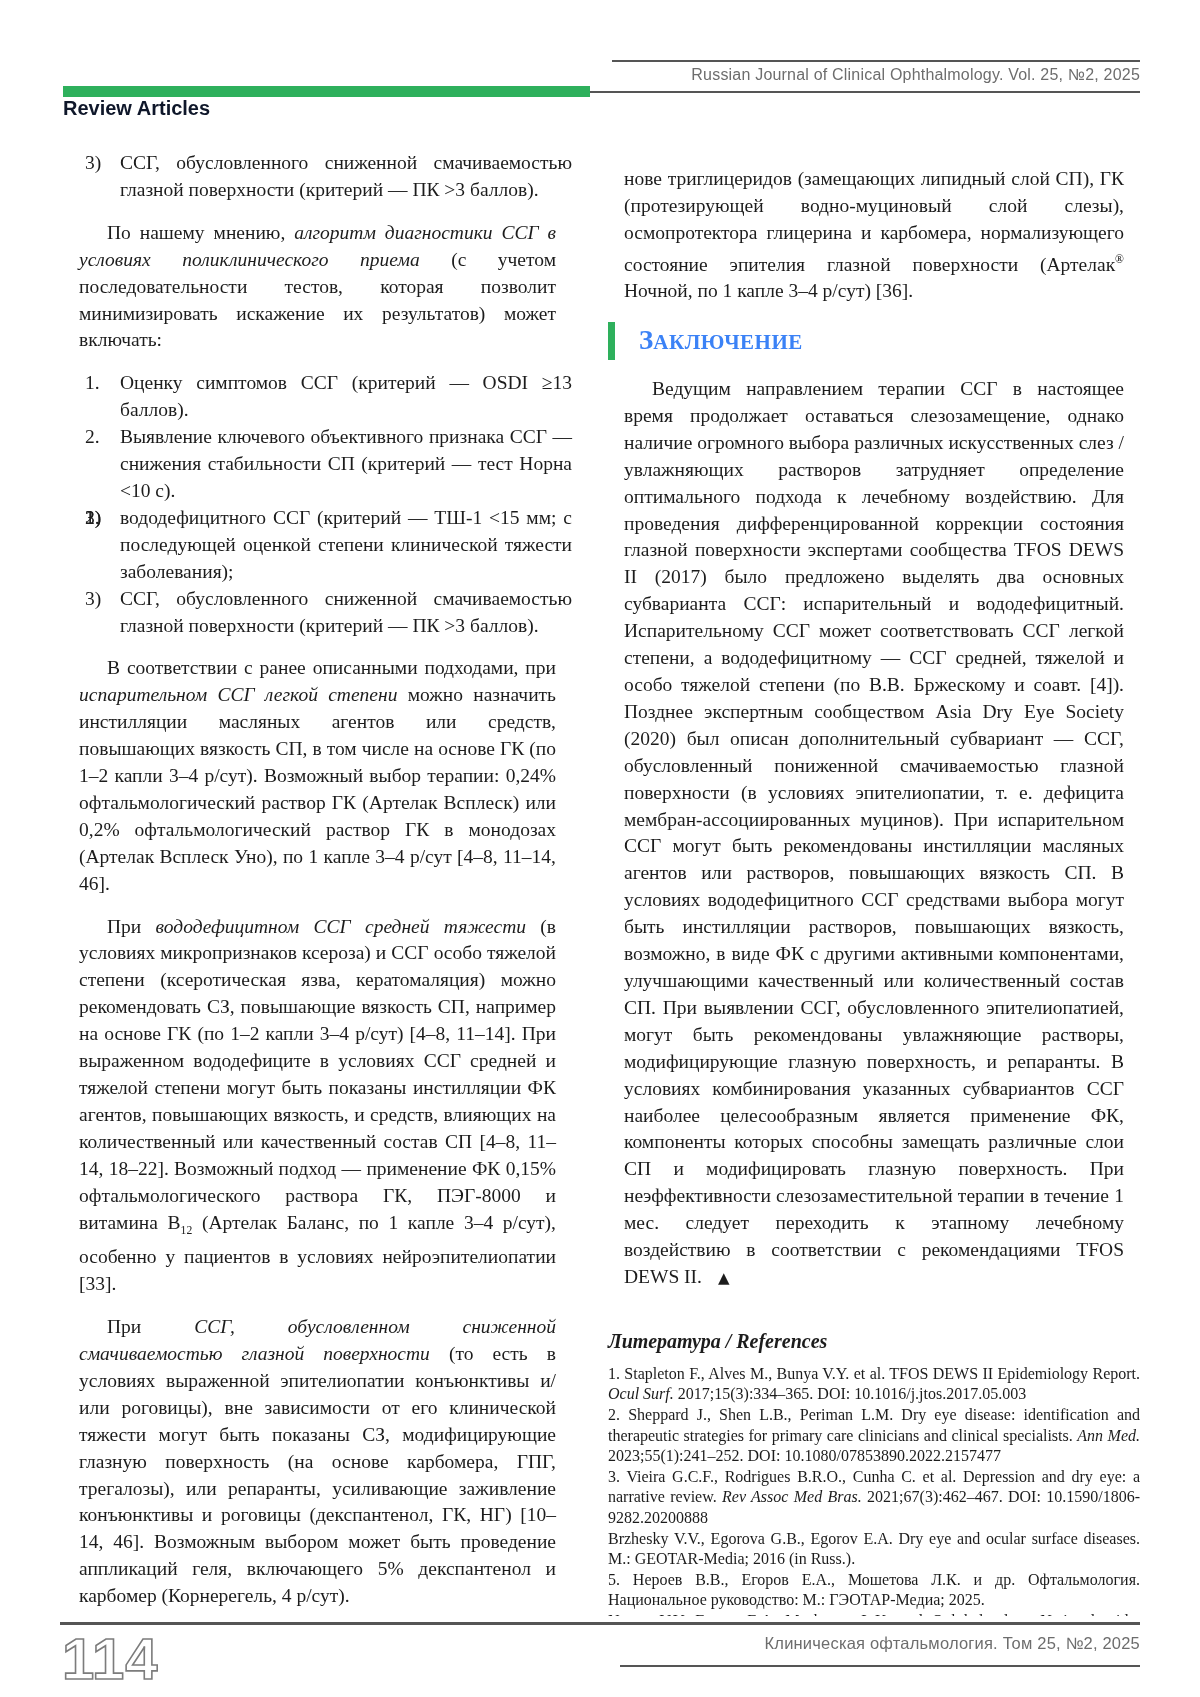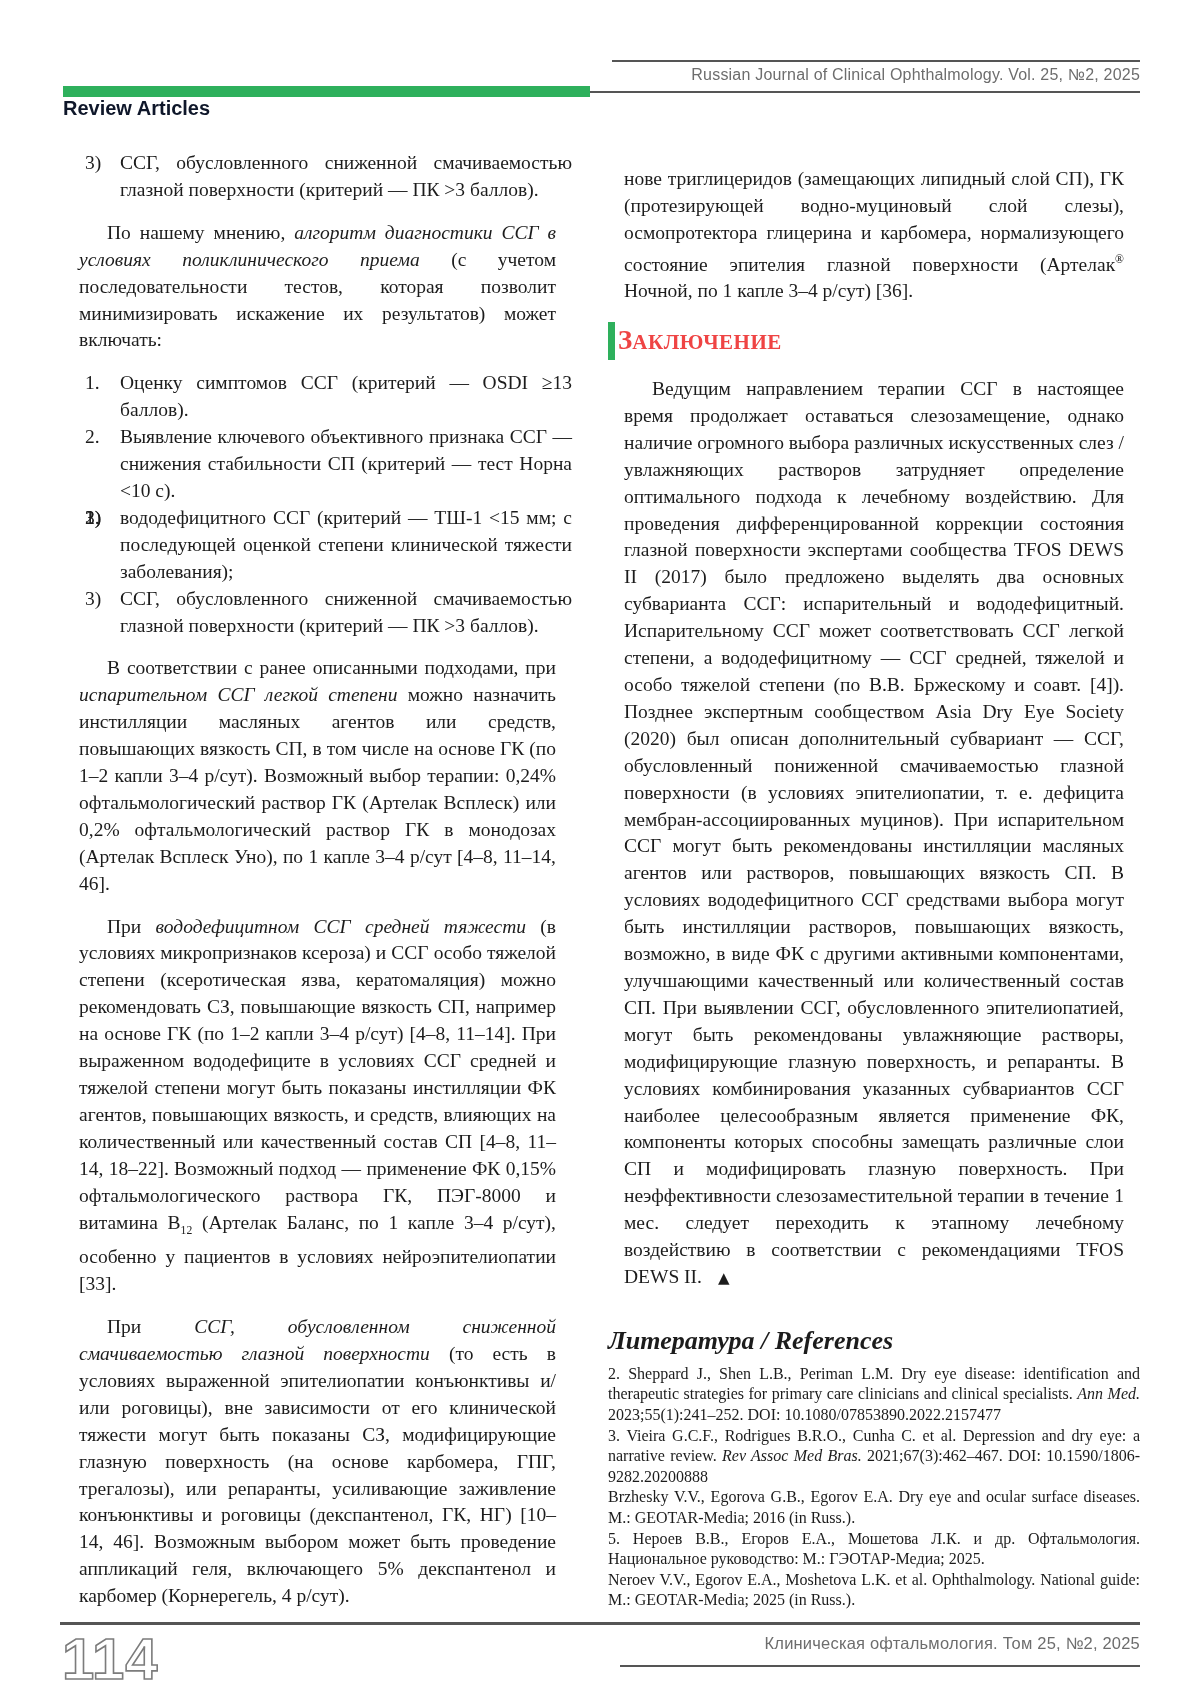--- a/index.html
+++ b/index.html
@@ -28,28 +28,28 @@
   .col-left{width:509px;}
   .col-right{width:532px;}
   .para{margin:16px;text-indent:28px;}
   .para.noindent{text-indent:0;}
   .li{position:relative;padding-left:57px;margin:0;}
   .li .marker{position:absolute;left:22px;top:0;}
   sub{font-size:.6em;}
   sup{font-size:.6em;vertical-align:super;}
   .end-mark{padding-left:16px;font-size:15px;font-family:"DejaVu Sans",sans-serif;}
   .section-heading{
-    margin:17px 0 3px;border-left:7px solid var(--accent-green,#2eb05c);padding-left:3px;
-    font-weight:bold;color:#ef4444;line-height:36px;text-indent:0;font-size:27px;
+    margin:17px 0 3px;border-left:7px solid var(--accent-green,#2eb05c);padding-left:24px;
+    font-weight:bold;color:#3b82f6;line-height:36px;text-indent:0;font-size:27px;
   }
   .section-heading .lead-cap{font-size:27px;}
   .section-heading .caps-rest{font-size:21px;letter-spacing:.5px;}
   
   .refs{margin-top:36px;}
-  .refs-heading{font-size:26px;font-weight:bold;font-style:italic;margin:0 0 9px;text-indent:0;}
+  .refs-heading{font-size:20px;font-weight:bold;font-style:italic;margin:0 0 9px;text-indent:0;}
   .ref{margin:0;font-size:16px;line-height:20.6px;text-align:justify;text-indent:0;}
   
   .footer-rule{position:absolute;left:60px;width:1080px;top:1622px;height:3px;background:var(--rule-gray,#555);}
   .page-number{
     position:absolute;left:62px;top:1630px;line-height:1;
     font-family:"Liberation Sans",sans-serif;font-size:58px;font-weight:bold;letter-spacing:1px;
     color:transparent;-webkit-text-stroke:1.6px #7c7c7c;
   }
   @supports not (-webkit-text-stroke:1px #000){.page-number{color:#8f8f8f;}}
   .footer-journal{
@@ -85,20 +85,21 @@
       </div>
     <div class="col-right">
       <div>
           <p class="para noindent"><span>нове триглицеридов (замещающих липидный слой СП), ГК (протезирующей водно-муциновый слой слезы), осмопротектора глицерина и карбомера, нормализующего состояние эпителия глазной поверхности (Артелак</span><sup>®</sup><span> Ночной, по 1 капле 3–4 р/сут) [36].</span></p>
           <h2 class="section-heading"><span class="lead-cap">З</span><span class="caps-rest">АКЛЮЧЕНИЕ</span></h2>
           <p class="para"><span>Ведущим направлением терапии ССГ в настоящее время продолжает оставаться слезозамещение, однако наличие огромного выбора различных искусственных слез / увлажняющих растворов затрудняет определение оптимального подхода к лечебному воздействию. Для проведения дифференцированной коррекции состояния глазной поверхности экспертами сообщества TFOS DEWS II (2017) было предложено выделять два основных субварианта ССГ: испарительный и вододефицитный. Испарительному ССГ может соответствовать ССГ легкой степени, а вододефицитному — ССГ средней, тяжелой и особо тяжелой степени (по В.В. Бржескому и соавт. [4]). Позднее экспертным сообществом Asia Dry Eye Society (2020) был описан дополнительный субвариант — ССГ, обусловленный пониженной смачиваемостью глазной поверхности (в условиях эпителиопатии, т. е. дефицита мембран-ассоциированных муцинов). При испарительном ССГ могут быть рекомендованы инстилляции масляных агентов или растворов, повышающих вязкость СП. В условиях вододефицитного ССГ средствами выбора могут быть инстилляции растворов, повышающих вязкость, возможно, в виде ФК с другими активными компонентами, улучшающими качественный или количественный состав СП. При выявлении ССГ, обусловленного эпителиопатией, могут быть рекомендованы увлажняющие растворы, модифицирующие глазную поверхность, и репаранты. В условиях комбинирования указанных субвариантов ССГ наиболее целесообразным является применение ФК, компоненты которых способны замещать различные слои СП и модифицировать глазную поверхность. При неэффективности слезозаместительной терапии в течение 1 мес. следует переходить к этапному лечебному воздействию в соответствии с рекомендациями TFOS DEWS II.</span><span class="end-mark">▲</span></p>
         </div>
       <div class="refs">
         <h3 class="refs-heading">Литература / References</h3>
         <div>
+            <p class="ref"><span>1. Stapleton F., Alves M., Bunya V.Y. et al. TFOS DEWS II Epidemiology Report. </span><i>Ocul Surf.</i><span> 2017;15(3):334–365. DOI: 10.1016/j.jtos.2017.05.003</span></p>
             <p class="ref"><span>2. Sheppard J., Shen L.B., Periman L.M. Dry eye disease: identification and therapeutic strategies for primary care clinicians and clinical specialists. </span><i>Ann Med.</i><span> 2023;55(1):241–252. DOI: 10.1080/07853890.2022.2157477</span></p>
             <p class="ref"><span>3. Vieira G.C.F., Rodrigues B.R.O., Cunha C. et al. Depression and dry eye: a narrative review. </span><i>Rev Assoc Med Bras.</i><span> 2021;67(3):462–467. DOI: 10.1590/1806-9282.20200888</span></p>
             <p class="ref"><span>Brzhesky V.V., Egorova G.B., Egorov E.A. Dry eye and ocular surface diseases. M.: GEOTAR-Media; 2016 (in Russ.).</span></p>
             <p class="ref"><span>5. Нероев В.В., Егоров Е.А., Мошетова Л.К. и др. Офтальмология. Национальное руководство: М.: ГЭОТАР-Медиа; 2025.</span></p>
             <p class="ref"><span>Neroev V.V., Egorov E.A., Moshetova L.K. et al. Ophthalmology. National guide: M.: GEOTAR-Media; 2025 (in Russ.).</span></p>
           </div>
       </div>
     </div>
   </div>
 

